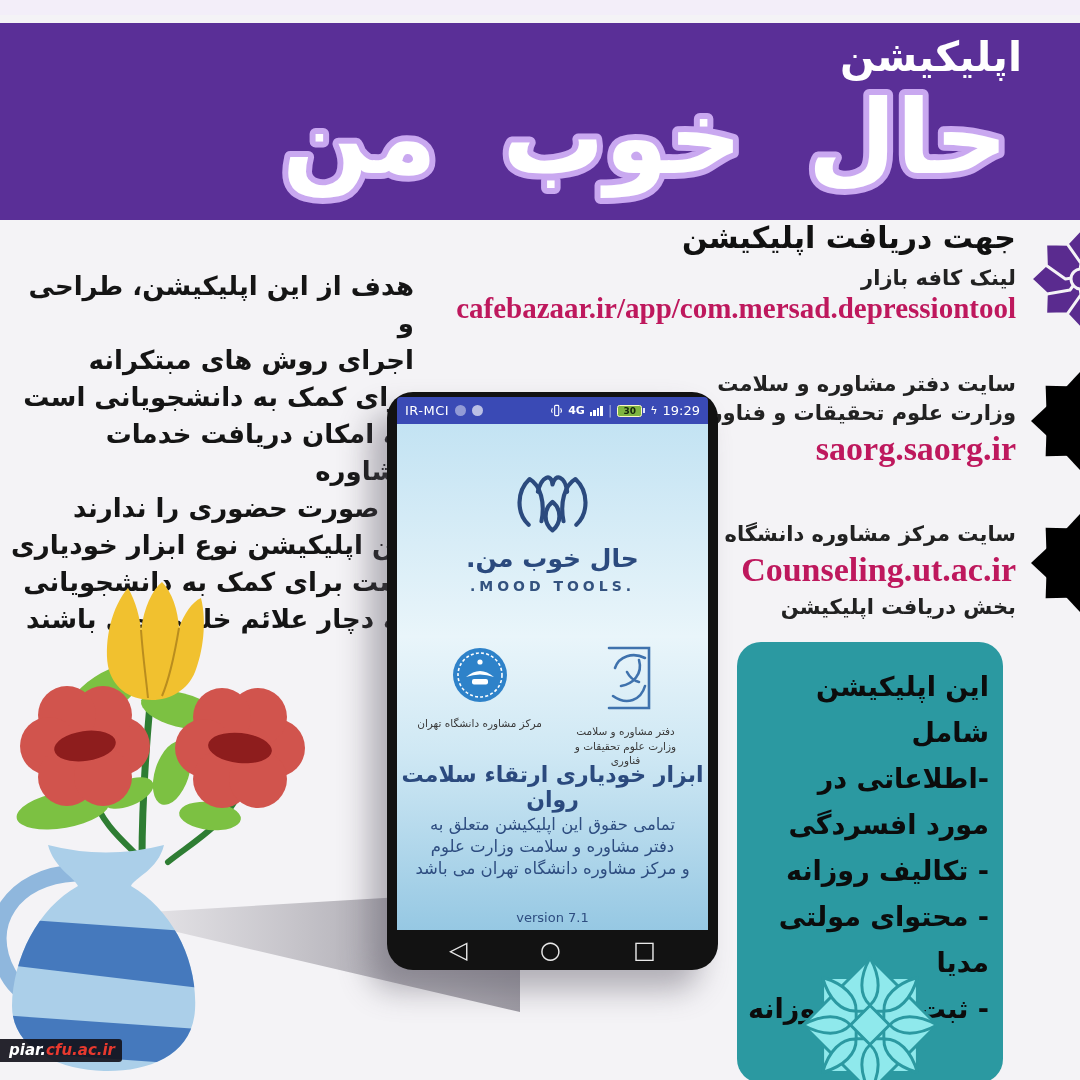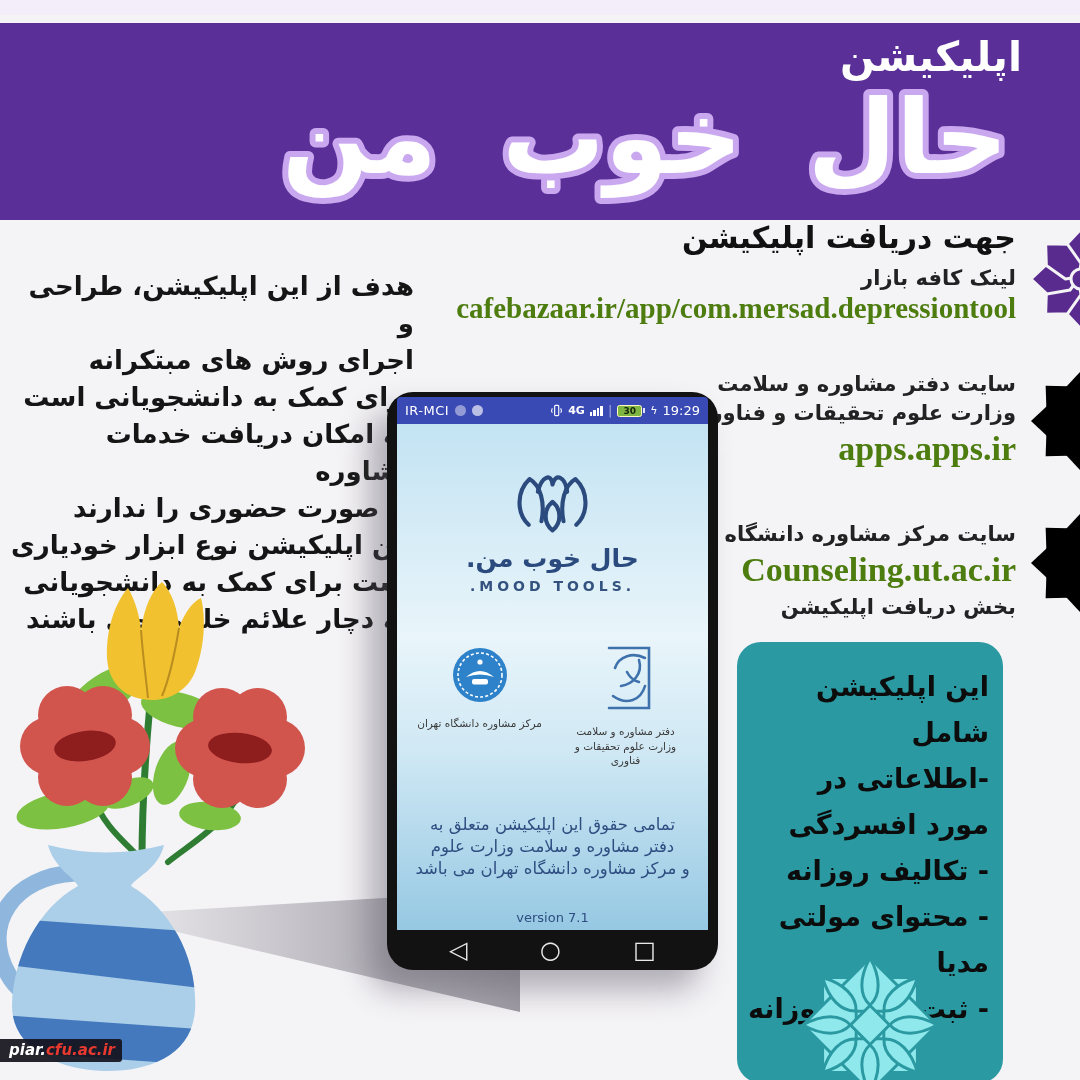--- a/index.html
+++ b/index.html
@@ -12,21 +12,21 @@
   .kicker{position:absolute;right:58px;top:10px;color:#ffffff;font-size:41px;font-weight:bold;direction:rtl;}
   .title-svg{position:absolute;left:250px;top:8px;}
   
   #intro{position:absolute;left:10px;top:268px;width:404px;direction:rtl;text-align:right;
          color:#151515;font-weight:bold;font-size:26px;line-height:37px;}
   
   .rtl-label{position:absolute;direction:rtl;text-align:right;color:#222;}
   #dl-heading{right:64px;top:220px;font-size:30px;font-weight:bold;color:#111;}
   #dl-bazaar-label{right:64px;top:266px;font-size:21px;font-weight:600;}
   .latin-link{position:absolute;right:64px;font-family:"Liberation Serif","DejaVu Serif",serif;
-              font-weight:bold;color:#4d7c0f;white-space:nowrap;}
+              font-weight:bold;color:#be185d;white-space:nowrap;}
   #link-bazaar{top:292px;font-size:29px;}
   #dl-saorg-1{right:64px;top:372px;font-size:21px;font-weight:600;}
   #dl-saorg-2{right:64px;top:401px;font-size:21px;font-weight:600;}
   #link-saorg{top:430px;font-size:34px;}
   #dl-couns-1{right:64px;top:522px;font-size:21px;font-weight:600;}
   #link-couns{top:551px;font-size:34px;}
   #dl-couns-2{right:64px;top:595px;font-size:21px;font-weight:600;}
   .ornament{position:absolute;left:1029px;width:104px;height:104px;}
   
   #features{position:absolute;left:737px;top:642px;width:266px;height:441px;background:#2b99a1;
@@ -98,21 +98,21 @@
     <div>این اپلیکیشن نوع ابزار خودیاری</div>
     <div>است برای کمک به دانشجویانی</div>
     <div>که دچار علائم خلقی می باشند</div>
   </div>
 
   <div class="rtl-label" id="dl-heading">جهت دریافت اپلیکیشن</div>
   <div class="rtl-label" id="dl-bazaar-label">لینک کافه بازار</div>
   <div class="latin-link" id="link-bazaar">cafebazaar.ir/app/com.mersad.depressiontool</div>
   <div class="rtl-label" id="dl-saorg-1">سایت دفتر مشاوره و سلامت</div>
   <div class="rtl-label" id="dl-saorg-2">وزارت علوم تحقیقات و فناوری</div>
-  <div class="latin-link" id="link-saorg">apps.apps.ir</div>
+  <div class="latin-link" id="link-saorg">saorg.saorg.ir</div>
   <div class="rtl-label" id="dl-couns-1">سایت مرکز مشاوره دانشگاه تهران</div>
   <div class="latin-link" id="link-couns">Counseling.ut.ac.ir</div>
   <div class="rtl-label" id="dl-couns-2">بخش دریافت اپلیکیشن</div>
 
   <svg class="ornament" style="top:227px" viewBox="0 0 104 104">
     <g fill="#5a2b8f" stroke="#f4f3f6" stroke-width="3" stroke-linejoin="round">
       <g id="orn-petals">
         <path d="M52,2 L67,18 L63,41 L52,49 L41,41 L37,18 Z"></path>
         <path d="M52,2 L67,18 L63,41 L52,49 L41,41 L37,18 Z" transform="rotate(45 52 52)"></path>
         <path d="M52,2 L67,18 L63,41 L52,49 L41,41 L37,18 Z" transform="rotate(90 52 52)"></path>
@@ -218,20 +218,21 @@
               <path d="M46,12 C34,6 20,10 16,22"></path>
               <path d="M22,40 C34,38 44,28 40,14"></path>
               <path d="M28,26 q4,8 12,10"></path>
             </g>
           </svg>
           <div class="logo-cap">دفتر مشاوره و سلامت</div>
           <div class="logo-cap" style="margin-top:1px">وزارت علوم تحقیقات و فناوری</div>
         </div>
       </div>
 
+      <div class="center-abs" id="screen-title">ابزار خودیاری ارتقاء سلامت روان</div>
       <div class="center-abs" id="copyright">
         <div>تمامی حقوق این اپلیکیشن متعلق به</div>
         <div>دفتر مشاوره و سلامت وزارت علوم</div>
         <div>و مرکز مشاوره دانشگاه تهران می باشد</div>
       </div>
       <div class="center-abs" id="version">version 7.1</div>
     </div>
 
     <div id="navbar">
       <span>◁</span>

